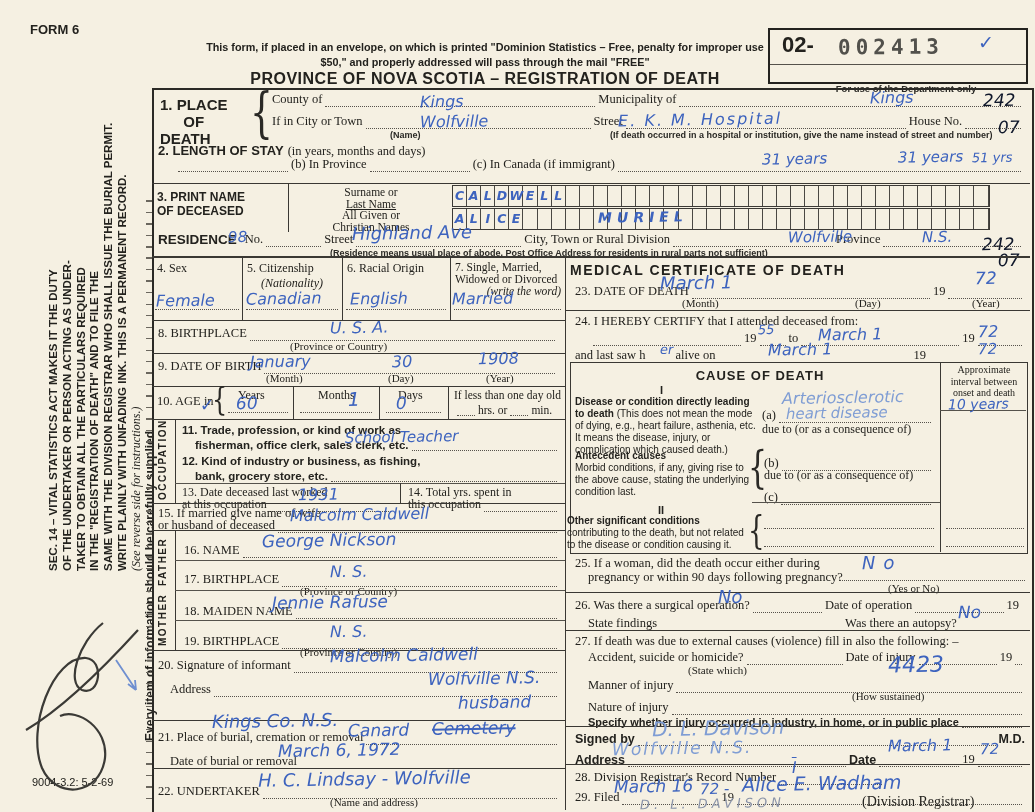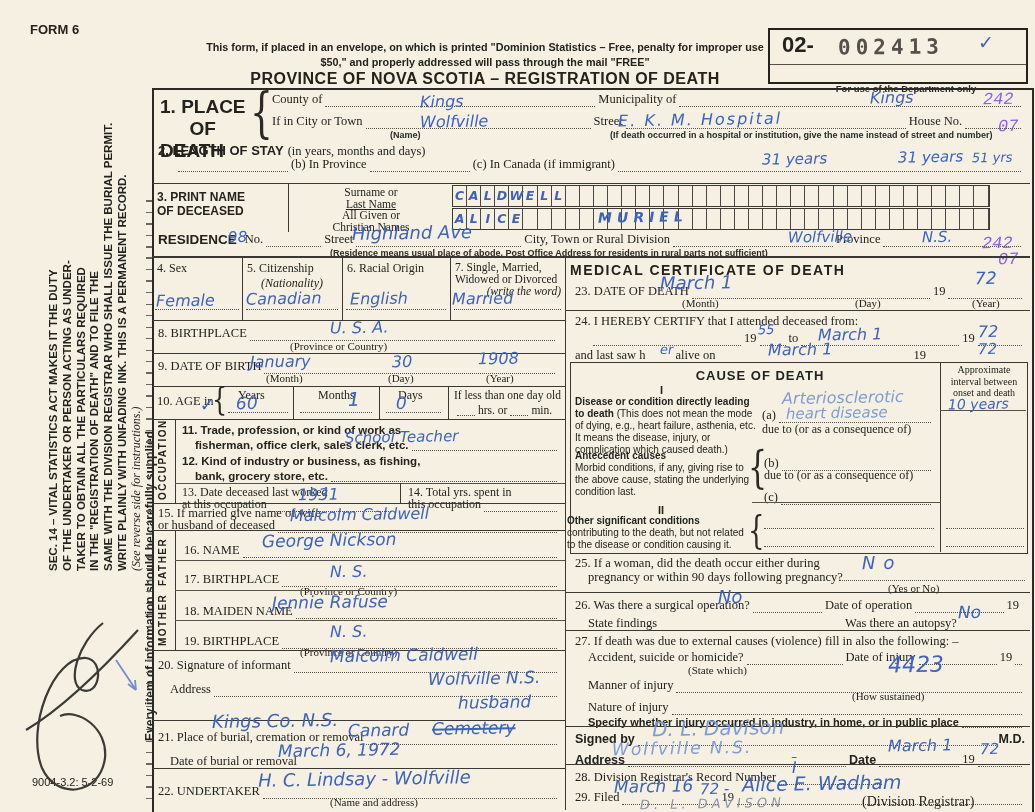--- a/index.html
+++ b/index.html
@@ -7,21 +7,21 @@
          font-family:"Liberation Serif",serif;color:#23221e;}
   .abs{position:absolute;}
   .sans{font-family:"Liberation Sans",sans-serif;}
   .b{font-weight:bold;}
   .i{font-style:italic;}
   .cap{font-size:9px;font-family:"Liberation Sans",sans-serif;font-weight:bold;color:#2a2925;}
   .lbl{font-size:12.5px;}
   .hw{position:absolute;font-family:"DejaVu Sans",sans-serif;font-style:italic;
       color:#3d63be;font-size:15px;white-space:nowrap;transform:rotate(-1deg);}
   .hwl{color:#7f9dd4;}
-  .hwd{color:#8b5cf6;font-family:Liberation Mono, monospace;}
+  .hwd{color:#0f172a;}
   .hl{position:absolute;border-top:1.5px solid #3a3833;}
   .hlt{position:absolute;border-top:1px solid #55524b;}
   .vl{position:absolute;border-left:1.5px solid #3a3833;}
   .row{position:absolute;display:flex;align-items:flex-end;white-space:nowrap;}
   .row span{display:inline-block;}
   .fl{border-bottom:1.2px dotted #56524b;height:13px;margin:0 3px;}
   .grow{flex:1;}
   .dl{position:absolute;border-bottom:1.2px dotted #56524b;}
   .vtext{position:absolute;transform:rotate(-90deg);transform-origin:0 0;
          font-family:"Liberation Sans",sans-serif;font-weight:bold;font-size:10px;letter-spacing:1.5px;}
@@ -72,21 +72,21 @@
 
   <svg class="abs" style="left:8px;top:608px" width="140" height="200" viewBox="0 0 140 200">
     <path d="M95 15 C70 35 58 75 74 82 C92 89 97 52 78 50 C45 48 18 120 34 160 C48 192 92 188 97 150 C100 120 70 100 52 108" fill="none" stroke="#3b3a36" stroke-width="2.2"></path>
     <path d="M18 122 C55 100 100 55 130 22" fill="none" stroke="#3b3a36" stroke-width="2.2"></path>
     <path d="M108 52 L128 82 M128 82 L120 76 M128 82 L127 72" fill="none" stroke="#6f8fd0" stroke-width="1.8"></path>
   </svg>
 
   <div class="abs" style="left:152px;top:88px;width:878px;height:722px;border:2px solid #2b2a26"></div>
   <div class="abs" style="left:146px;top:190px;width:6px;height:618px;background:repeating-linear-gradient(to bottom,transparent 0 10px,#6b675e 10px 11.5px)"></div>
 
-  <div class="abs sans b" style="left:160px;top:96px;font-size:19px">
+  <div class="abs sans b" style="left:160px;top:96px;font-size:15px">
     <span>1.</span> <span>PLACE</span>
     <div style="text-align:center">OF</div>
     <div>DEATH</div>
   </div>
   <div class="brace" style="left:250px;top:92px;font-size:36px;transform:scaleY(1.5)">{</div>
 
   <div class="row lbl" style="left:272px;top:92px;width:752px">
     <span>County of</span>
       <span class="fl" style="width:270px"></span>
     <span>Municipality of</span>

